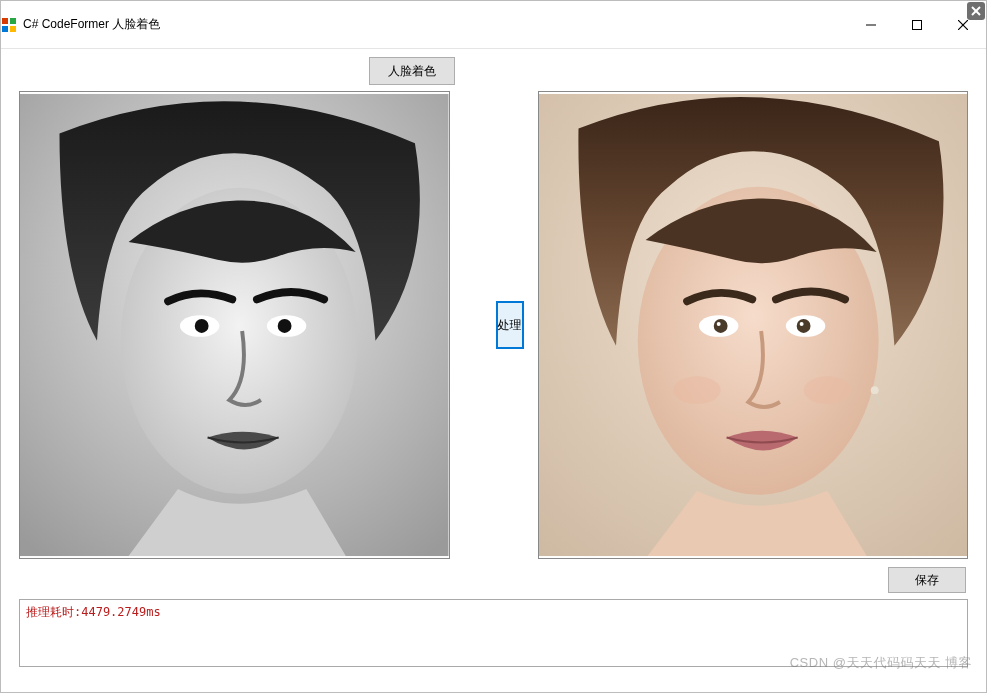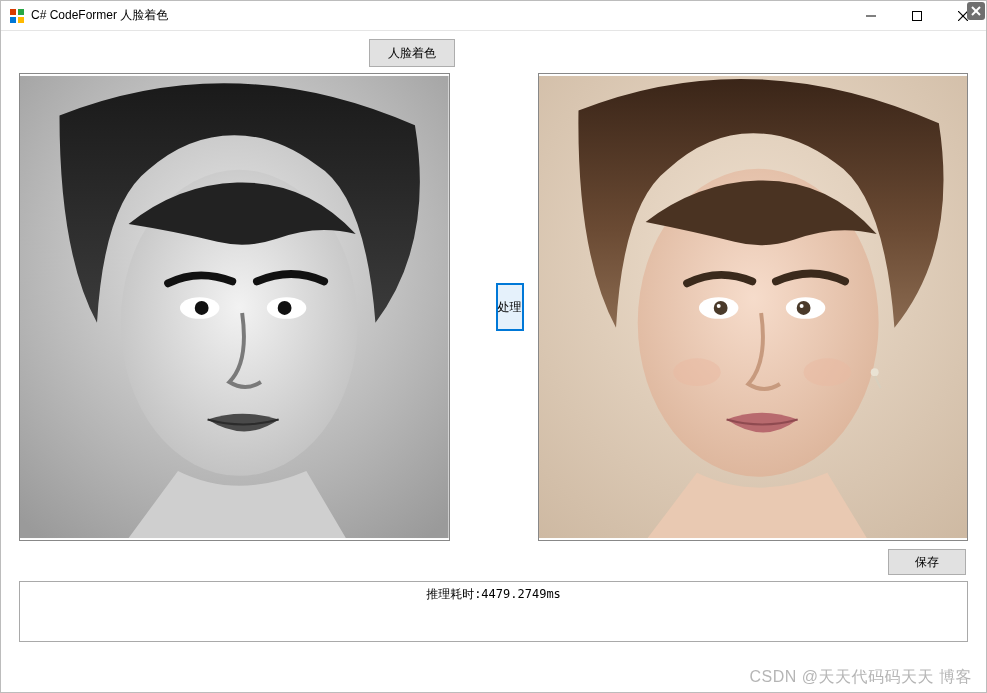--- a/index.html
+++ b/index.html
@@ -14,25 +14,24 @@
     }
     .window {
       width: 987px;
       height: 693px;
       background: #fff;
       border: 1px solid #bcbcbc;
       display: flex;
       flex-direction: column;
     }
     .titlebar {
-      height: 30px;
-      background: #fff;
-      display: flex;
-      align-items: center;
-      padding-left: 8px;
+      height: 48px;
+      background: #fff;
+      display: flex;
+      align-items: center;
       border-bottom: 1px solid #e5e5e5;
     }
     .titlebar .app-icon {
       width: 16px; height: 16px;
       margin-right: 6px;
       display: inline-flex;
       align-items: center; justify-content: center;
     }
     .titlebar .title-text { color: #000; font-size: 12px; }
     .win-controls {
@@ -104,35 +103,34 @@
     .save-row {
       display: flex;
       justify-content: flex-end;
       margin-top: 8px;
       padding-right: 2px;
     }
 
     .status-box {
       margin-top: 6px;
       border: 1px solid #a9a9a9;
-      height: 61px;
+      height: 68px;
       padding: 4px 6px;
       font-family: SimSun, "宋体", monospace;
       font-size: 12px;
-      color: #000000;
-      background: #fff;
-      text-align: center;
+      color: #b91c1c;
+      background: #fff;
     }
 
     .watermark {
       position: absolute;
       right: 14px;
-      bottom: 4px;
+      bottom: 20px;
       color: rgba(120,120,120,0.55);
-      font-size: 16px;
+      font-size: 13px;
       letter-spacing: 0.5px;
       pointer-events: none;
       user-select: none;
     }
     .corner-badge {
       position: absolute;
       top: 2px; right: 2px;
       width: 18px; height: 18px;
       background: #6f6f6f;
       border-radius: 3px;

